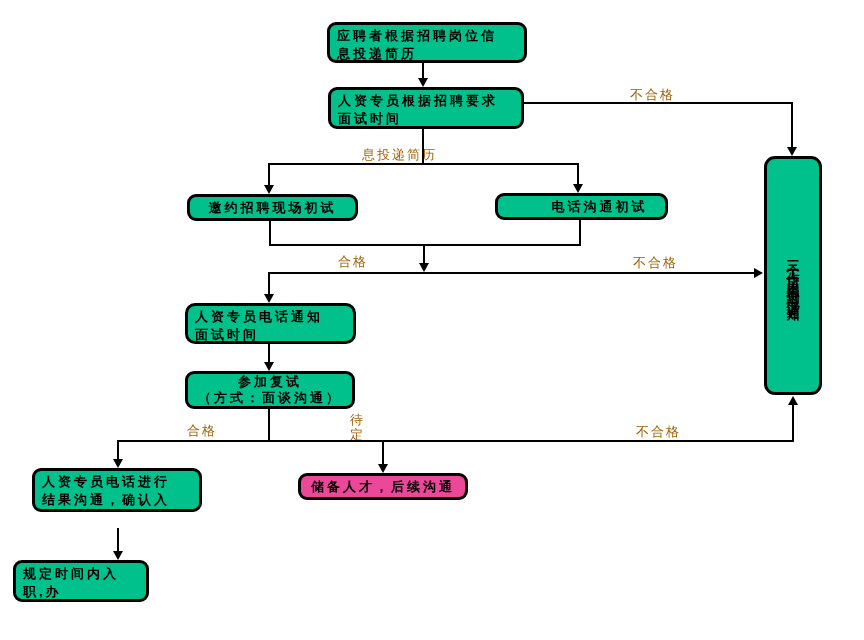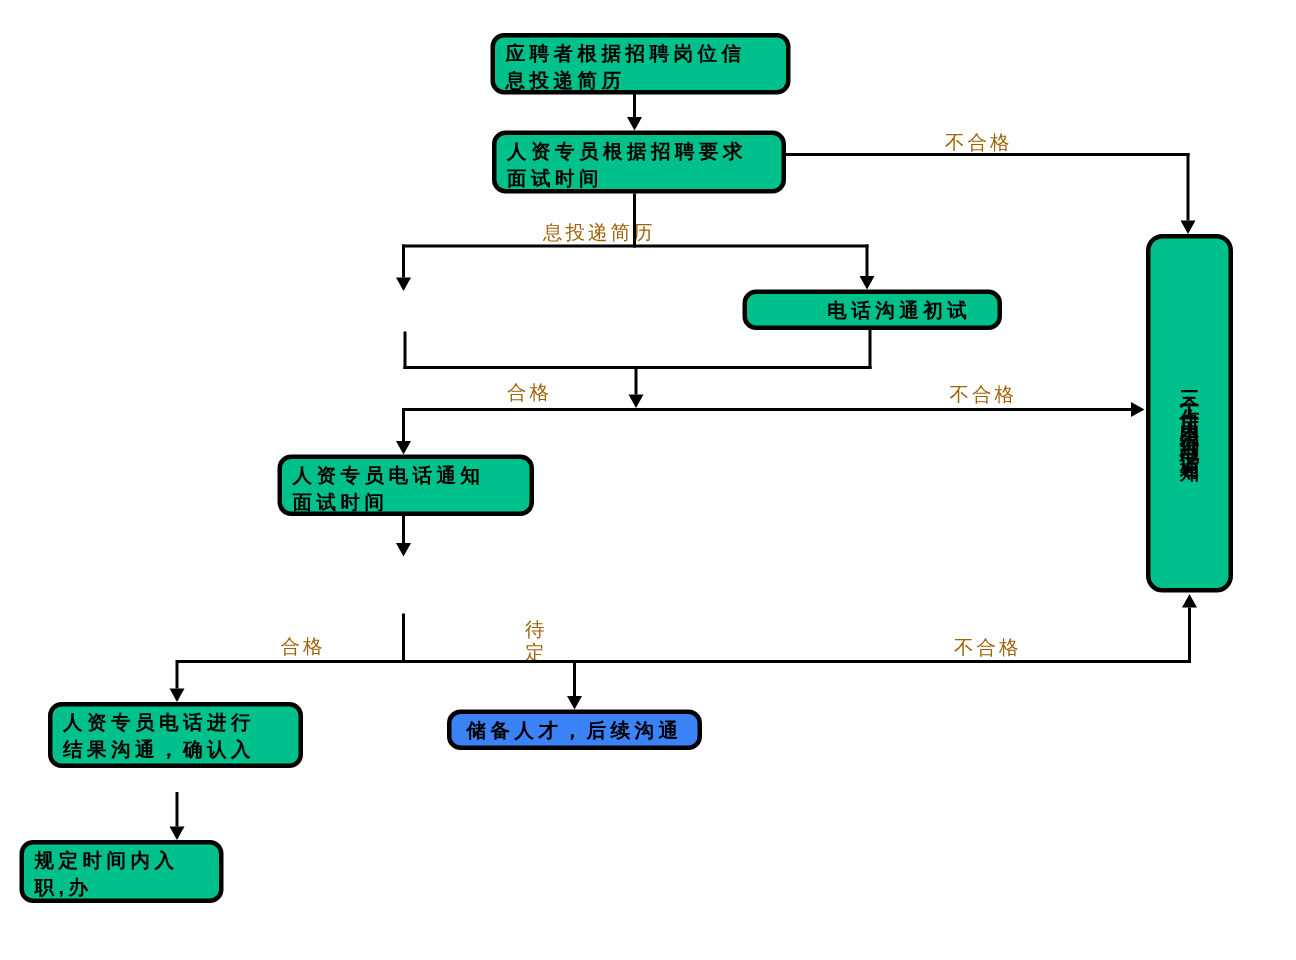--- a/index.html
+++ b/index.html
@@ -57,41 +57,48 @@
 <body>
 
 <div class="canvas">
 
   <div class="node left" style="left: 327px; top: 22px; width: 200px; height: 41px; background: rgb(0, 192, 140); border-color: rgb(0, 0, 0); color: rgb(0, 0, 0);">应聘者根据招聘岗位信
 息投递简历</div>
 
   <div class="node left" style="left: 328px; top: 87px; width: 196px; height: 42px; background: rgb(0, 192, 140); border-color: rgb(0, 0, 0); color: rgb(0, 0, 0);">人资专员根据招聘要求
 面试时间</div>
 
+  <div class="node center" style="left: 187px; top: 194px; width: 171px; height: 27px; background: rgb(0, 192, 140); border-color: rgb(0, 0, 0); color: rgb(0, 0, 0);">
+    <span class="txt">邀约招聘现场初试</span>
+  </div>
 
   <div class="node center" style="left: 495px; top: 193px; width: 173px; height: 27px; background: rgb(0, 192, 140); border-color: rgb(0, 0, 0); color: rgb(0, 0, 0); padding-left: 36px;">
     <span class="txt">电话沟通初试</span>
   </div>
 
   <div class="node vert" style="left: 764px; top: 156px; width: 58px; height: 239px; border-radius: 11px; background: rgb(0, 192, 140); border-color: rgb(0, 0, 0); color: rgb(0, 0, 0);">
     <span class="txt">三个工作日内未得到电话通知</span>
   </div>
 
-  <div class="node left" style="left: 185px; top: 303px; width: 171px; height: 41px; background: rgb(0, 192, 140); border-color: rgb(0, 0, 0); color: rgb(0, 0, 0);">人资专员电话通知
+  <div class="node left" style="left: 185px; top: 303px; width: 171px; height: 41px; background: rgb(0, 192, 140); border-color: rgb(0, 0, 0); color: rgb(0, 0, 0); border-radius: 10px;">人资专员电话通知
 面试时间</div>
 
+  <div class="node center" style="left: 185px; top: 371px; width: 170px; height: 38px; background: rgb(0, 192, 140); border-color: rgb(0, 0, 0); color: rgb(0, 0, 0);">
+    <span class="txt">参加复试
+（方式：面谈沟通）</span>
+  </div>
 
   <div class="node left" style="left: 32px; top: 468px; width: 170px; height: 44px; background: rgb(0, 192, 140); border-color: rgb(0, 0, 0); color: rgb(0, 0, 0);">人资专员电话进行
 结果沟通，确认入
 职时间</div>
 
   <div class="node left" style="left: 13px; top: 560px; width: 136px; height: 42px; background: rgb(0, 192, 140); border-color: rgb(0, 0, 0); color: rgb(0, 0, 0);">规定时间内入职,办
 理入职手续</div>
 
-  <div class="node center" style="left: 298px; top: 473px; width: 170px; height: 27px; background: #3b82f6; border-color: rgb(0, 0, 0); color: rgb(0, 0, 0);">
+  <div class="node center" style="left: 298px; top: 473px; width: 170px; height: 27px; background: #ec4899; border-color: rgb(0, 0, 0); color: rgb(0, 0, 0);">
     <span class="txt">储备人才，后续沟通</span>
   </div>
 
   <span class="lbl" style="left:630px; top:86px;">不合格</span>
   <span class="lbl" style="left:362px; top:146px;">息投递简历</span>
   <span class="lbl" style="left:338px; top:253px;">合格</span>
   <span class="lbl" style="left:633px; top:254px;">不合格</span>
   <span class="lbl" style="left:187px; top:422px;">合格</span>
   <span class="lbl stack" style="left:349px; top:412px;">待定</span>
   <span class="lbl" style="left:636px; top:423px;">不合格</span>

